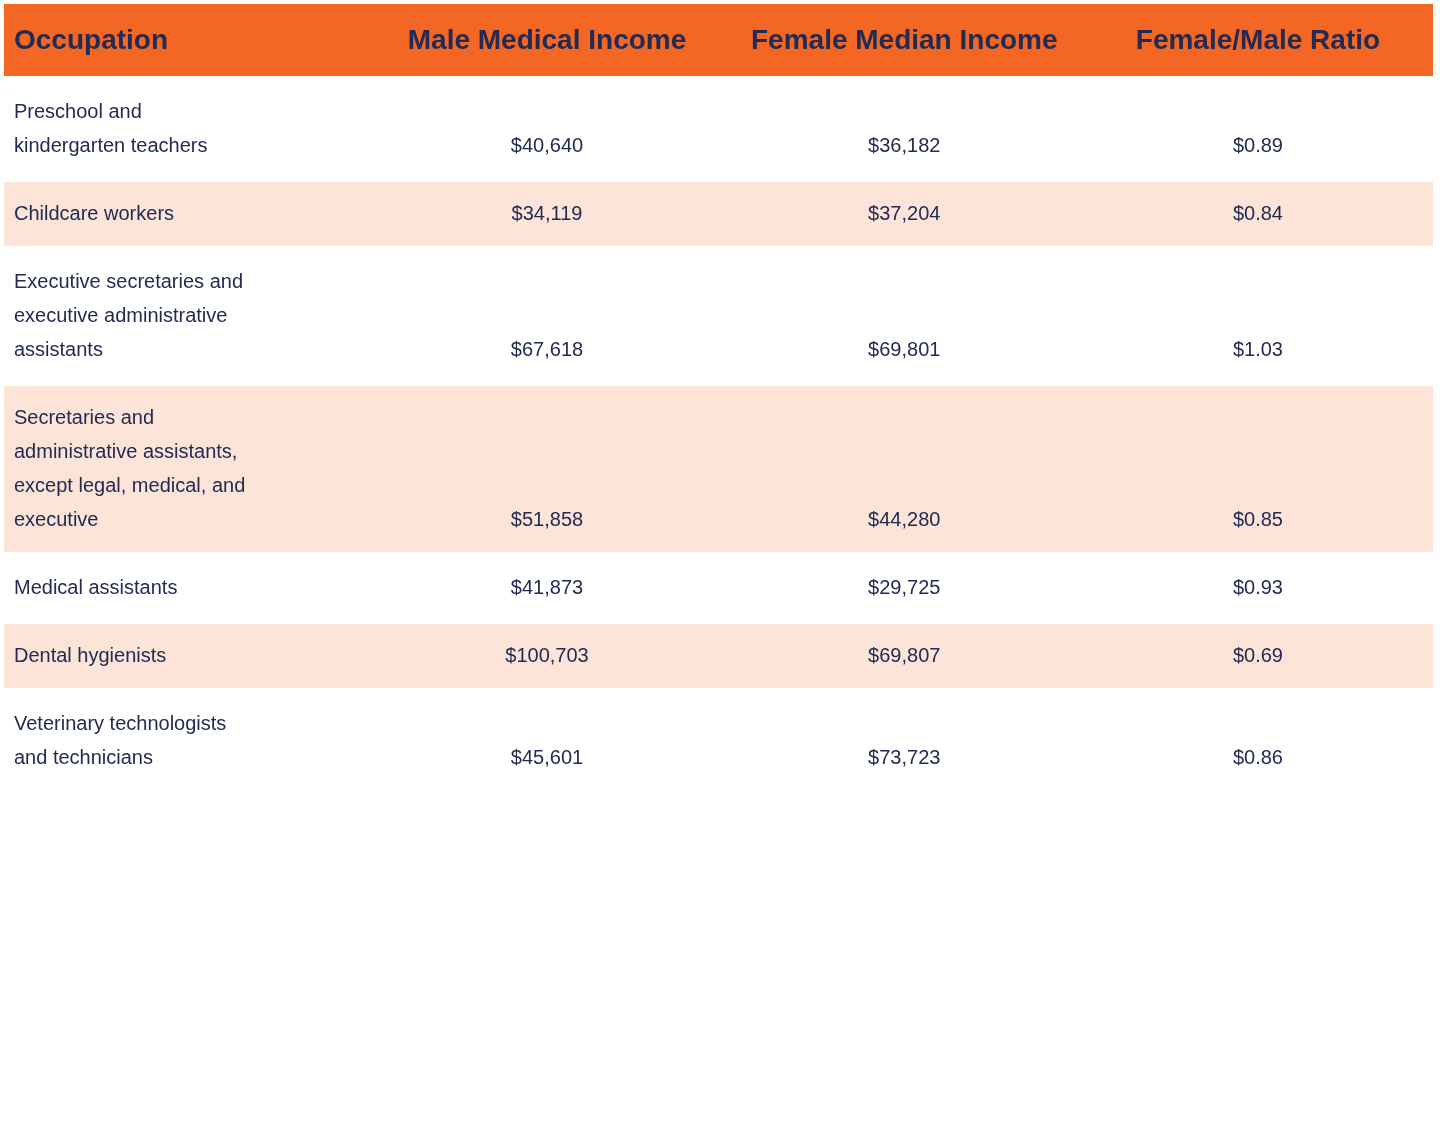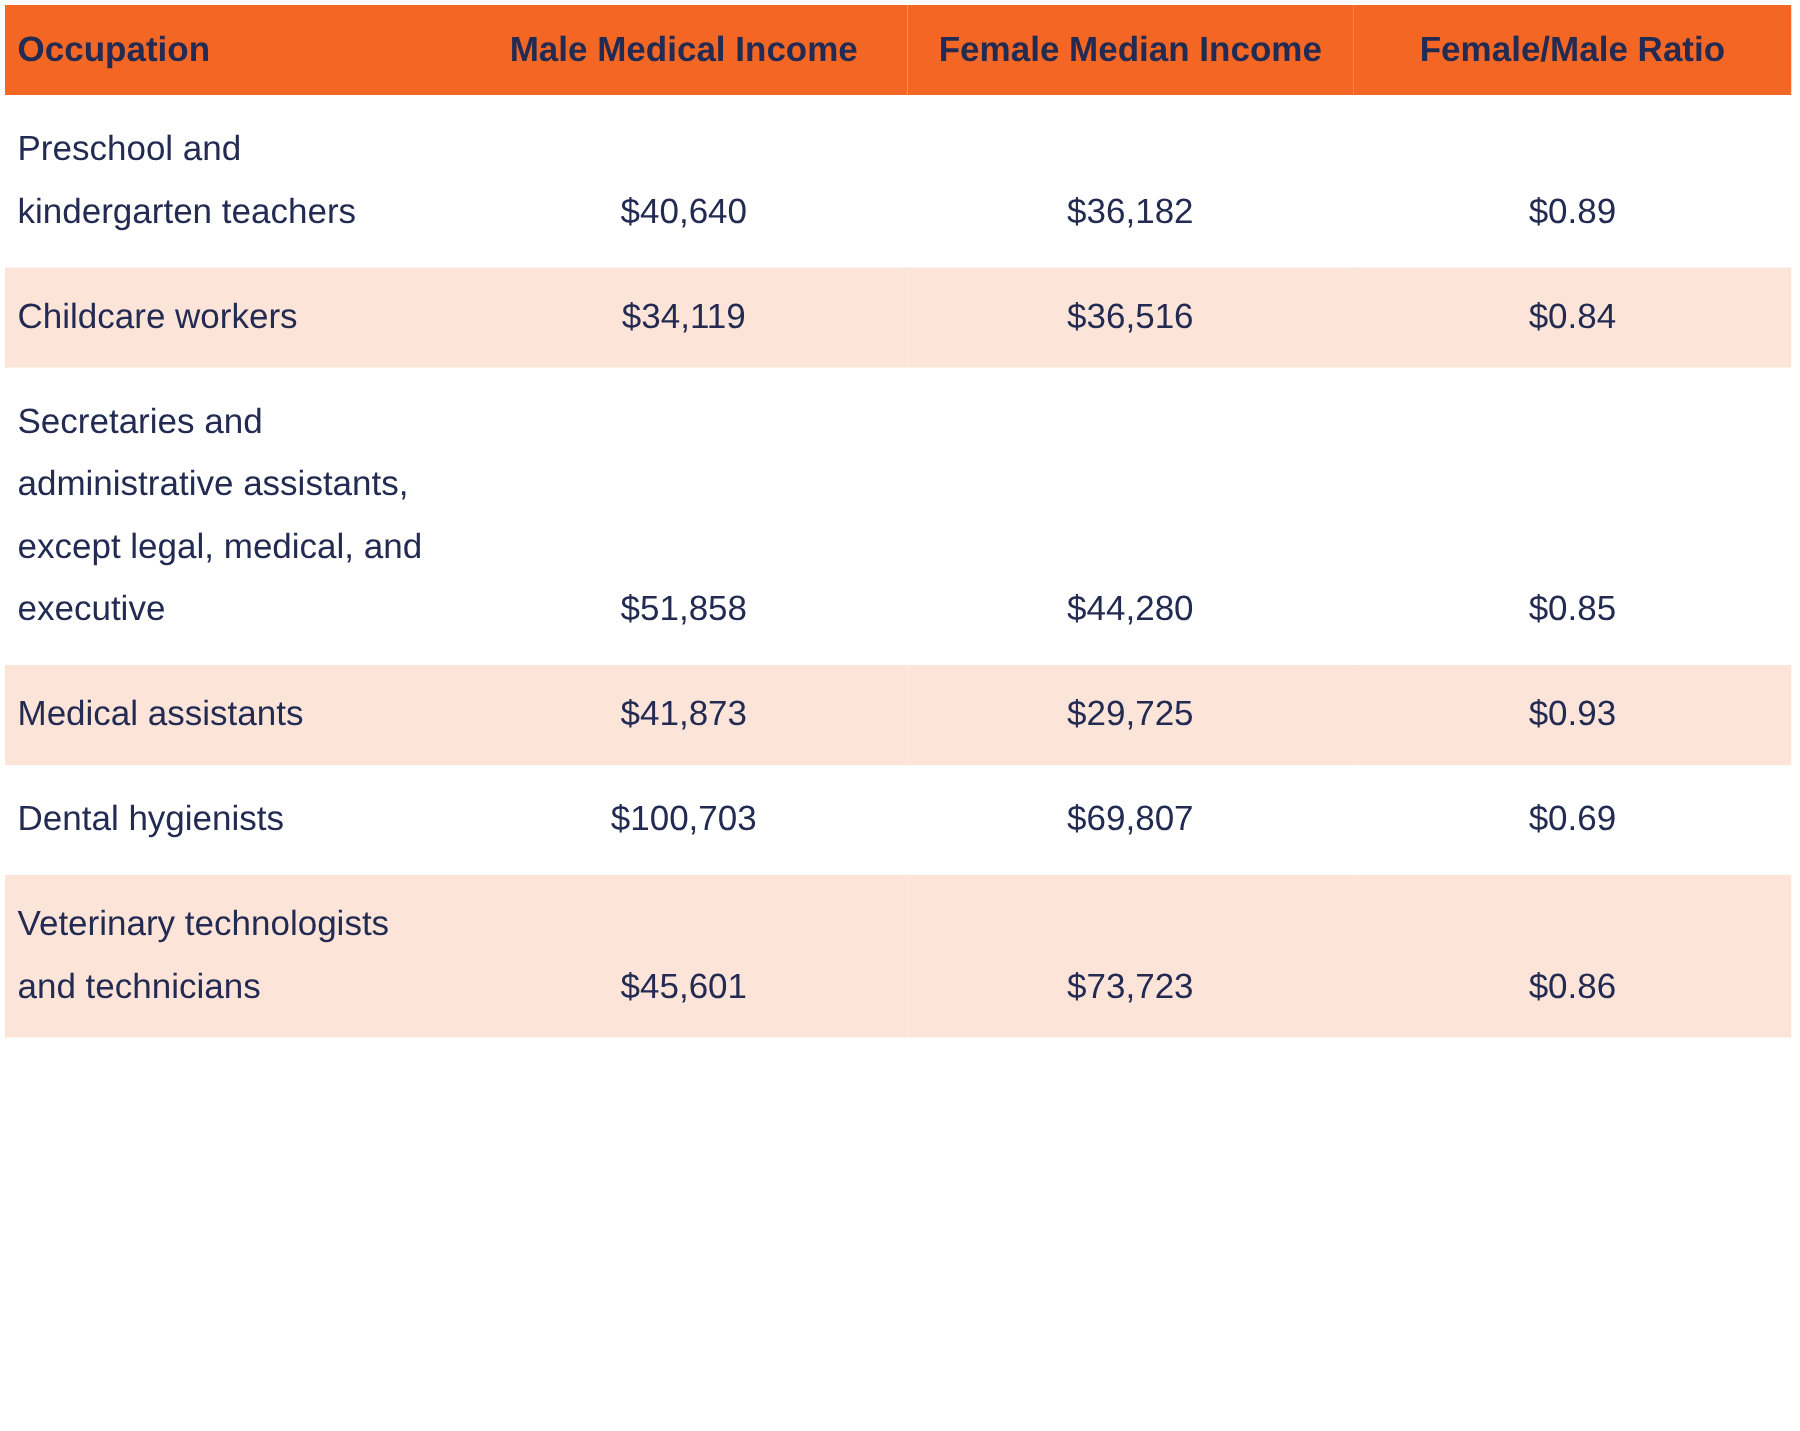--- a/index.html
+++ b/index.html
@@ -40,22 +40,22 @@
     vertical-align:middle;
     padding:17px 6px;
     text-align:center;
     color:var(--text);
   }
   thead th.col-occupation{
     text-align:left;
     padding-left:10px;
   }
   tbody td{
-    font-size:28px;
-    line-height:50px;
+    font-size:20px;
+    line-height:34px;
     vertical-align:bottom;
     padding:14px 4px 16px 4px;
     text-align:center;
     background:#FFFFFF;
   }
   tbody tr:nth-child(even) td{
     background:var(--stripe-bg);
   }
   tbody td.cell-occupation{
     text-align:left;
@@ -86,22 +86,30 @@
         <tr>
           <td class="cell-occupation">Preschool and
 kindergarten teachers</td>
           <td class="cell-male">$40,640</td>
           <td class="cell-female">$36,182</td>
           <td class="cell-ratio">$0.89</td>
         </tr>
         <tr>
           <td class="cell-occupation">Childcare workers</td>
           <td class="cell-male">$34,119</td>
-          <td class="cell-female">$36,516</td>
+          <td class="cell-female">$37,204</td>
           <td class="cell-ratio">$0.84</td>
+        </tr>
+        <tr>
+          <td class="cell-occupation">Executive secretaries and
+executive administrative
+assistants</td>
+          <td class="cell-male">$67,618</td>
+          <td class="cell-female">$69,801</td>
+          <td class="cell-ratio">$1.03</td>
         </tr>
         <tr>
           <td class="cell-occupation">Secretaries and
 administrative assistants,
 except legal, medical, and
 executive</td>
           <td class="cell-male">$51,858</td>
           <td class="cell-female">$44,280</td>
           <td class="cell-ratio">$0.85</td>
         </tr>

